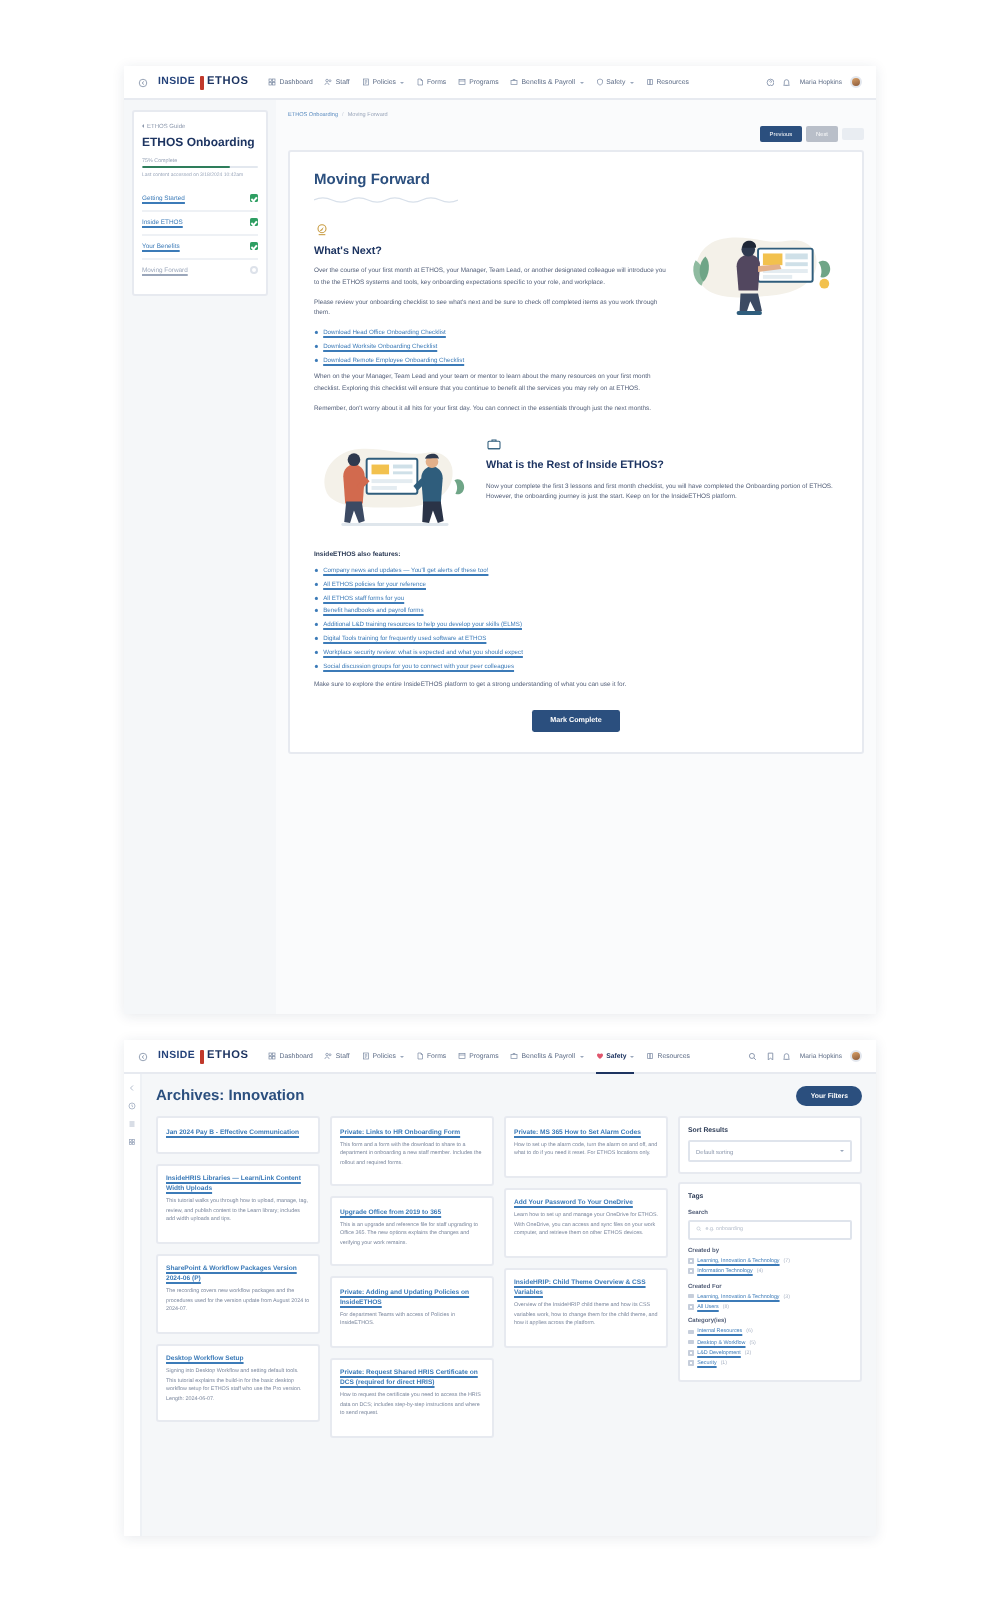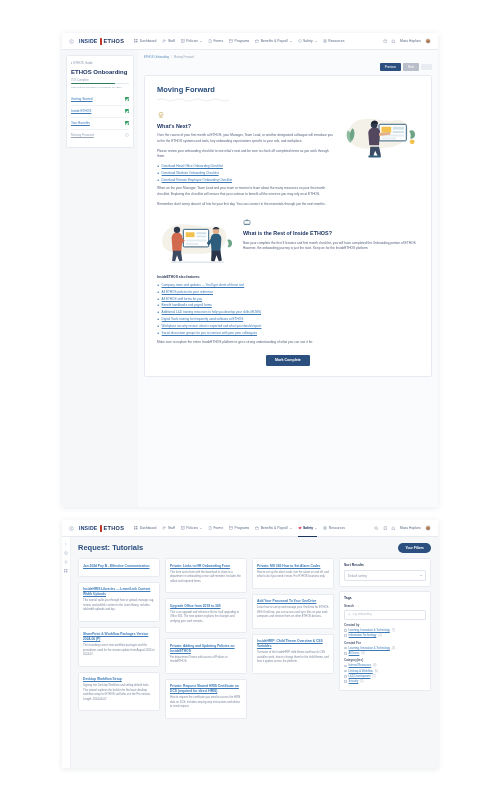--- a/index.html
+++ b/index.html
@@ -529,21 +529,21 @@
       <svg class="ni-ico" viewBox="0 0 16 16" fill="none" stroke="currentColor" stroke-width="1.5">
           <rect x="3" y="3" width="4" height="4"></rect>
           <rect x="9" y="3" width="4" height="4"></rect>
           <rect x="3" y="9" width="4" height="4"></rect>
           <rect x="9" y="9" width="4" height="4"></rect>
         </svg>
     </div>
 
     <div class="p2-main">
       <div class="arch-head">
-        <div class="arch-title">Request: Tutorials</div>
+        <div class="arch-title">Archives: Innovation</div>
         <button class="btn-filters">Your Filters</button>
       </div>
 
       <div class="p2-cols">
         <div class="cards-area">
 
           <div class="card-col">
             <div class="tcard">
               <div class="tcard-title">Jan 2024 Pay B - Effective Communication</div>
             </div>

